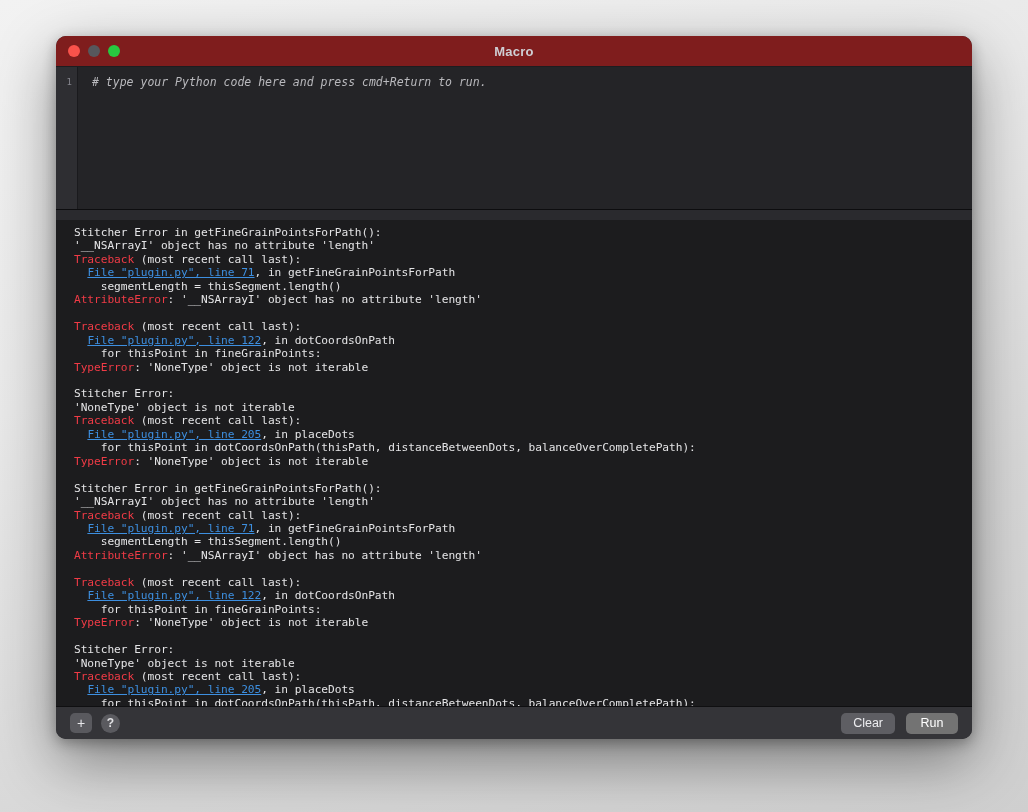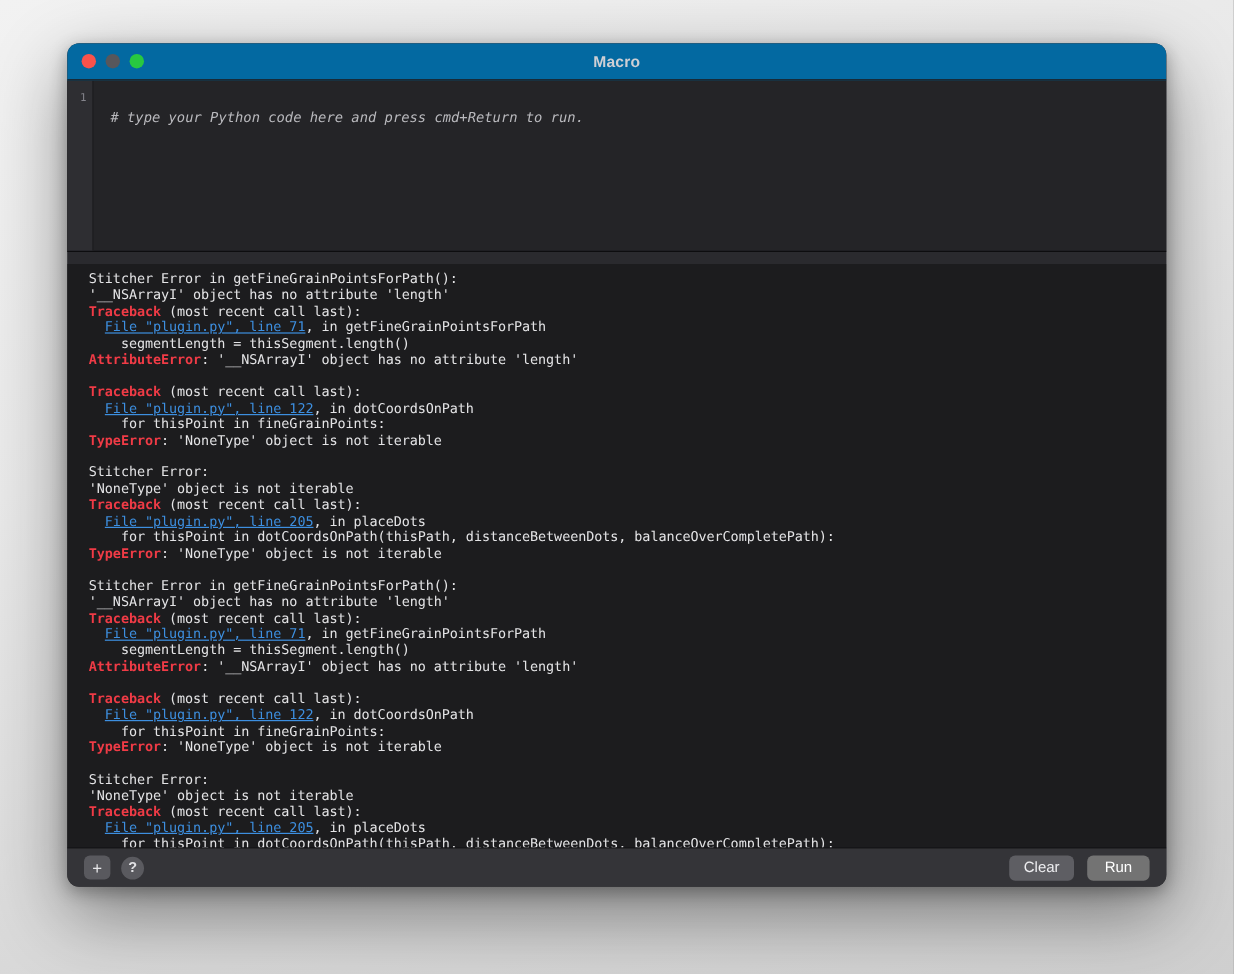--- a/index.html
+++ b/index.html
@@ -34,21 +34,21 @@
     overflow: hidden;
     display: flex;
     flex-direction: column;
   }
 
   
   #titlebar {
     position: relative;
     height: 30px;
     flex: 0 0 30px;
-    background: #0369a1;
+    background: #7f1d1d;
     border-bottom: 1px solid #1d1d20;
     display: flex;
     align-items: center;
   }
   .traffic {
     display: flex;
     gap: 8px;
     margin-left: 12px;
   }
   .light {
@@ -88,21 +88,21 @@
     padding-right: 5px;
   }
   .linenum {
     font-family: "DejaVu Sans Mono", monospace;
     font-size: 9px;
     color: #84848c;
     line-height: 15px;
   }
   #editor-code {
     flex: 1;
-    padding: 24px 0 0 14px;
+    padding: 8px 0 0 14px;
     box-sizing: border-box;
   }
   #editor-placeholder {
     font-family: "DejaVu Sans Mono", monospace;
     font-size: 11.5px;
     font-style: italic;
     color: #b9b9bd;
     line-height: 15px;
     white-space: pre;
   }
@@ -119,21 +119,21 @@
   }
   .cline {
     font-family: "DejaVu Sans Mono", monospace;
     font-size: 11.2px;
     line-height: 13.45px;
     color: #e4e4e6;
     white-space: pre;
     letter-spacing: -0.05px;
   }
   .cline.blank { color: transparent; }
-  .kw-error  { color: #f03b46; font-weight: bold; }
+  .kw-error  { color: #f03b46; font-weight: normal; }
   .kw-link   { color: #3d8fe0; text-decoration: underline; }
 
   
   #toolbar {
     flex: 0 0 33px;
     background: #343438;
     border-top: 1px solid #0f0f11;
     display: flex;
     align-items: center;
     padding: 0 14px;

